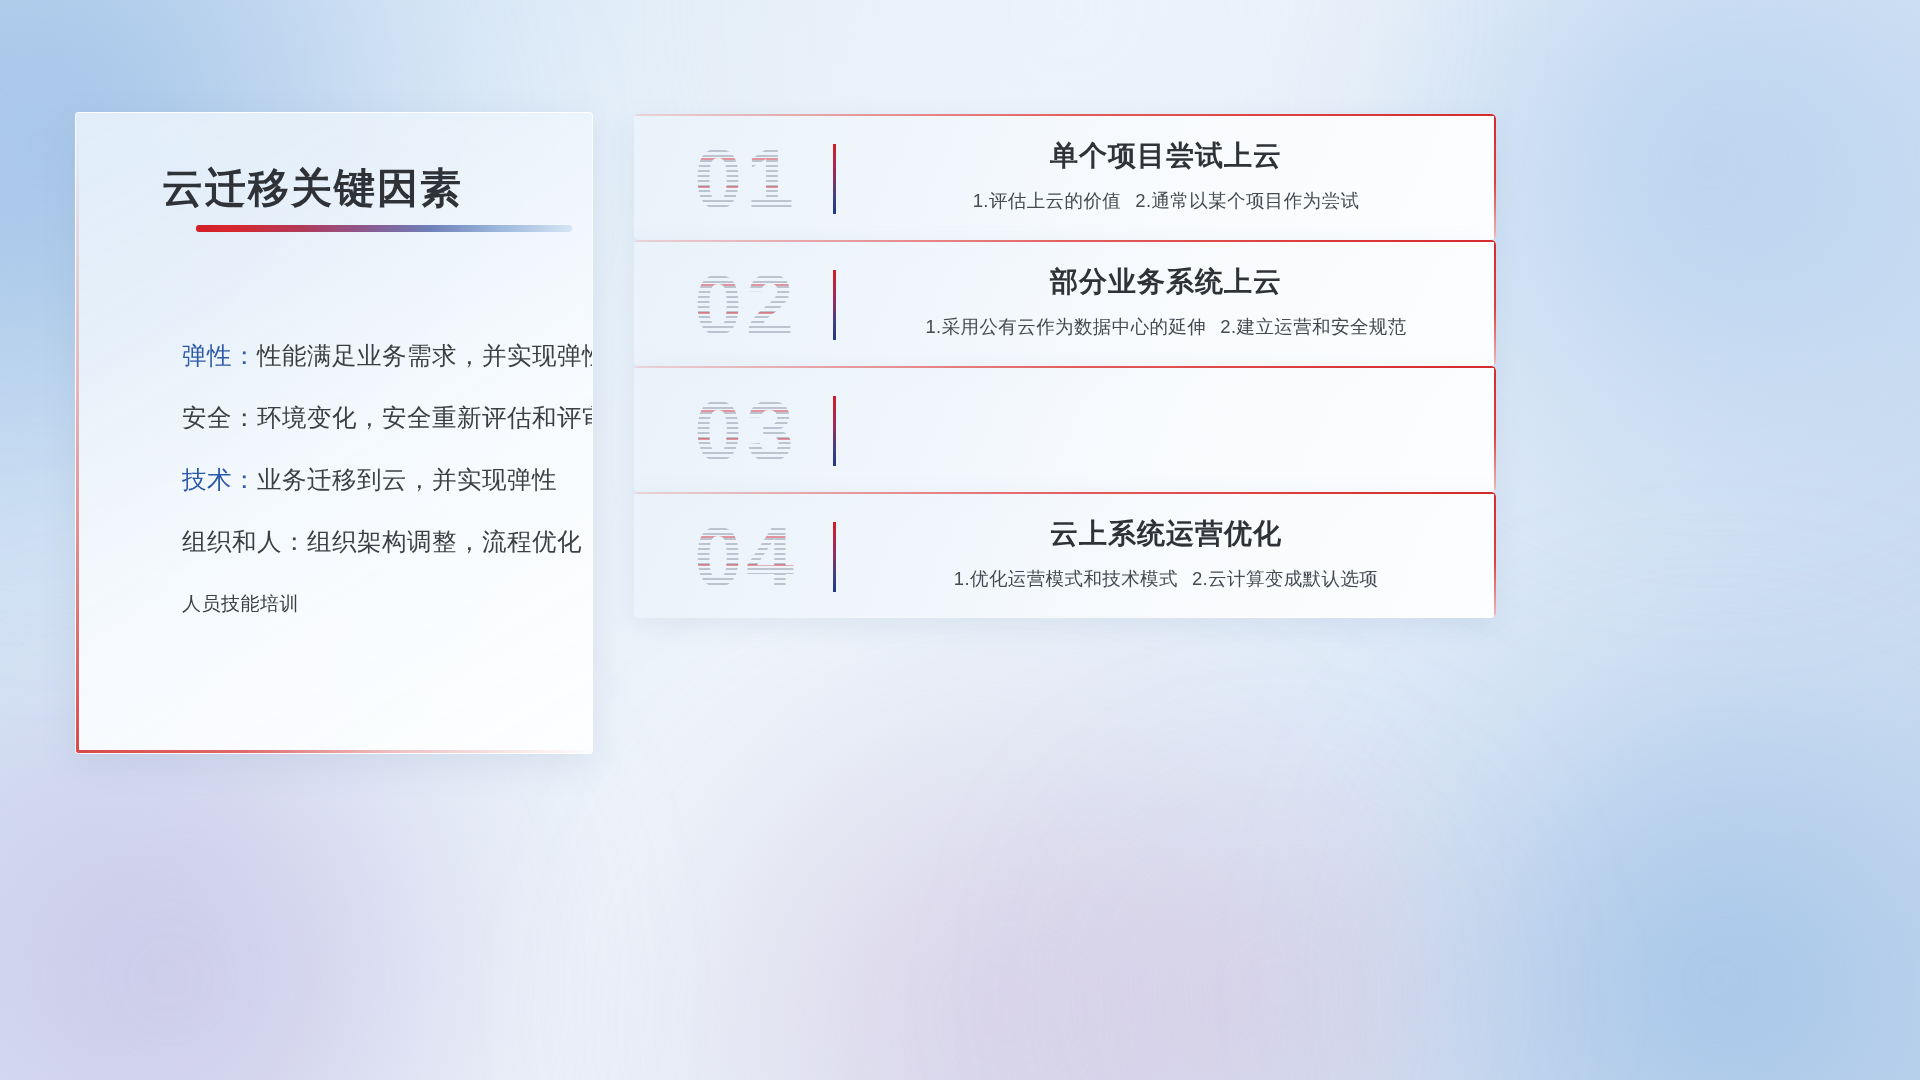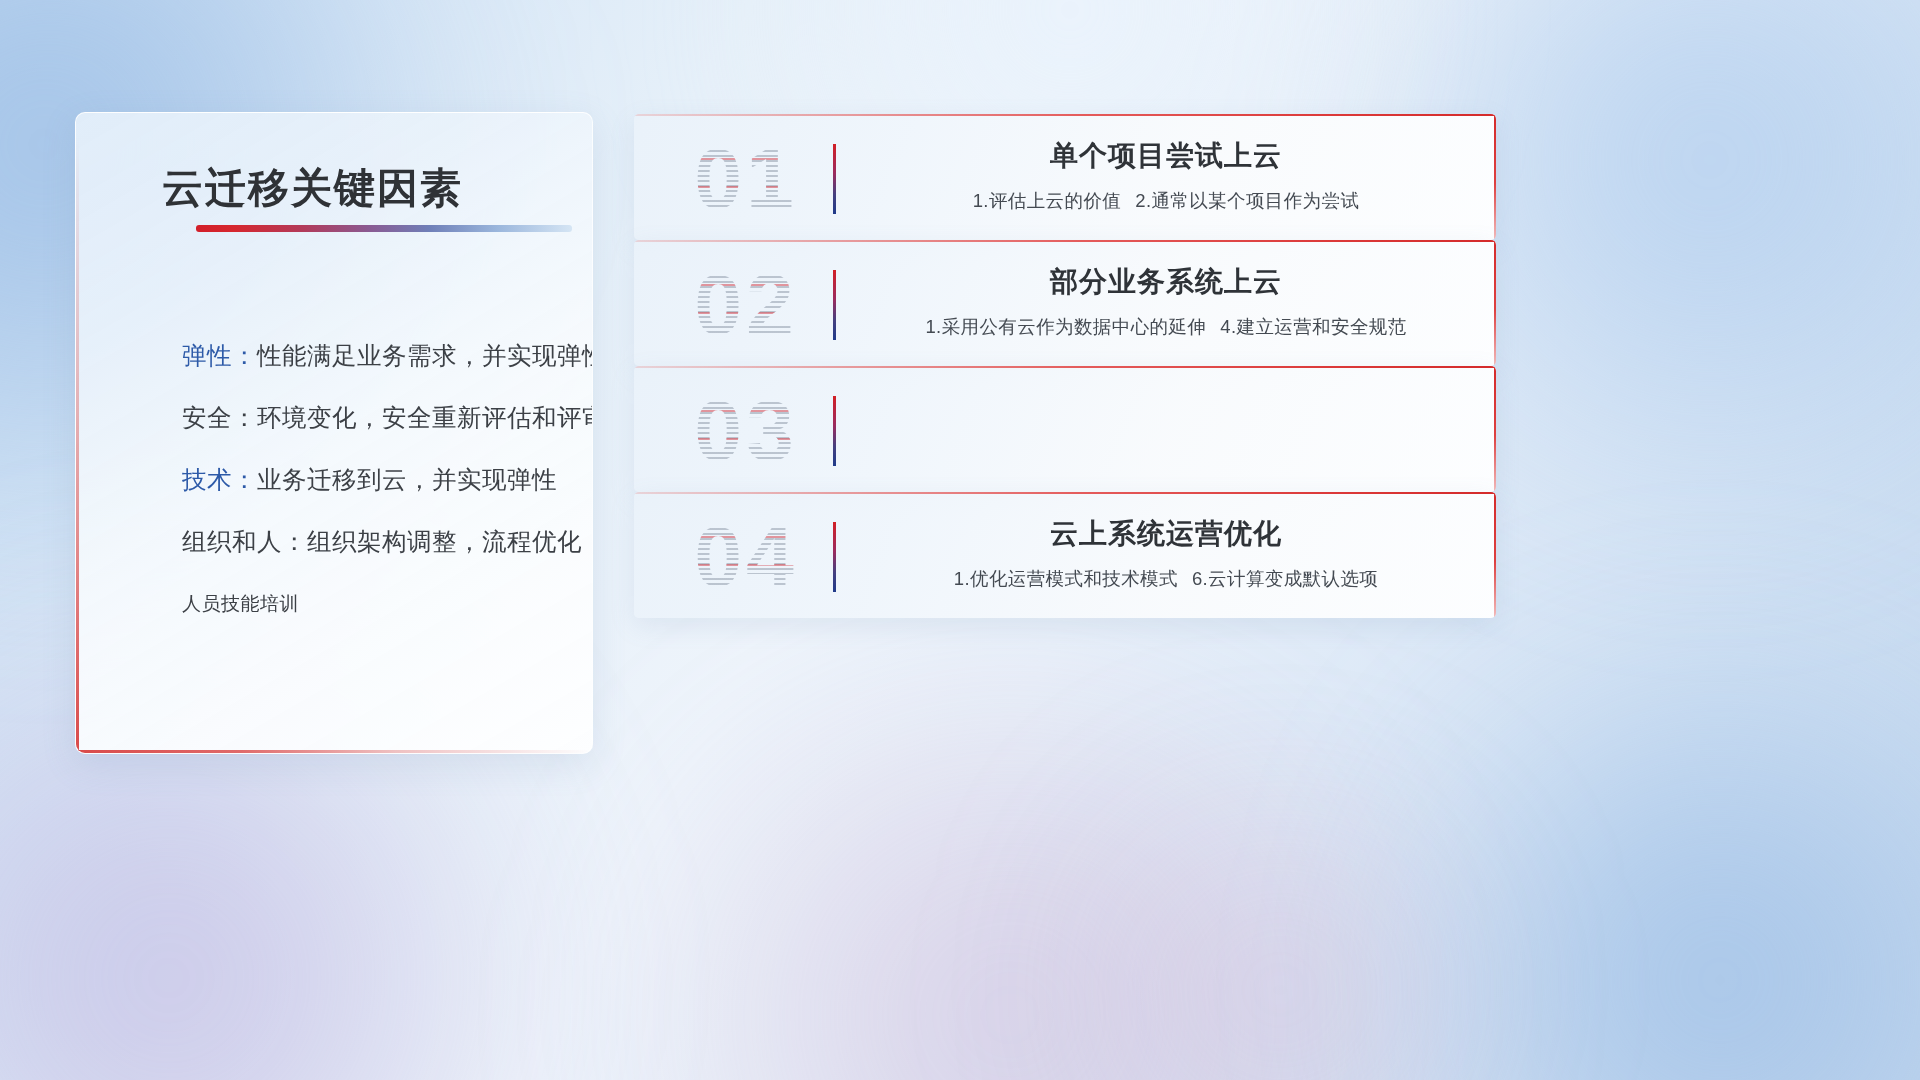--- a/index.html
+++ b/index.html
@@ -41,21 +41,21 @@
   .blob.b7{ left:1020px; bottom:-120px; width:520px; height:420px;
     background:radial-gradient(circle at 50% 50%, rgba(214,178,208,.38), rgba(214,178,208,0) 70%); }
 
   
   #stage { position:absolute; inset:0; z-index:2; }
 
   
   .left-panel{
     position:absolute;
     left:75px; top:112px; width:518px; height:642px;
-    border-radius:10px;
+    border-radius:4px;
     background:
       linear-gradient(150deg,
         rgba(228,239,250,.94) 0%,
         rgba(235,243,251,.90) 26%,
         rgba(246,250,253,.93) 52%,
         rgba(250,252,254,.96) 74%,
         rgba(253,254,255,.98) 100%);
     border:1px solid rgba(255,255,255,.85);
     box-shadow:0 10px 34px rgba(110,140,180,.16);
     overflow:hidden;
@@ -222,34 +222,34 @@
         <div class="card-sub"><span>1.评估上云的价值</span><span class="gap"></span><span>2.通常以某个项目作为尝试</span></div>
       </div>
     </article>
 
     <article class="card">
       <div class="card-num">02</div>
       <div class="card-num-tint">02</div>
       <div class="card-bar"></div>
       <div class="card-body">
         <div class="card-title">部分业务系统上云</div>
-        <div class="card-sub"><span>1.采用公有云作为数据中心的延伸</span><span class="gap"></span><span>4.建立运营和安全规范</span></div>
+        <div class="card-sub"><span>1.采用公有云作为数据中心的延伸</span><span class="gap"></span><span>2.建立运营和安全规范</span></div>
       </div>
     </article>
 
     <article class="card">
       <div class="card-num">03</div>
       <div class="card-num-tint">03</div>
       <div class="card-bar"></div>
     </article>
 
     <article class="card">
       <div class="card-num">04</div>
       <div class="card-num-tint">04</div>
       <div class="card-bar"></div>
       <div class="card-body">
         <div class="card-title">云上系统运营优化</div>
-        <div class="card-sub"><span>1.优化运营模式和技术模式</span><span class="gap"></span><span>6.云计算变成默认选项</span></div>
+        <div class="card-sub"><span>1.优化运营模式和技术模式</span><span class="gap"></span><span>2.云计算变成默认选项</span></div>
       </div>
     </article>
 
   </section>
 </div>
 
 </body></html>

